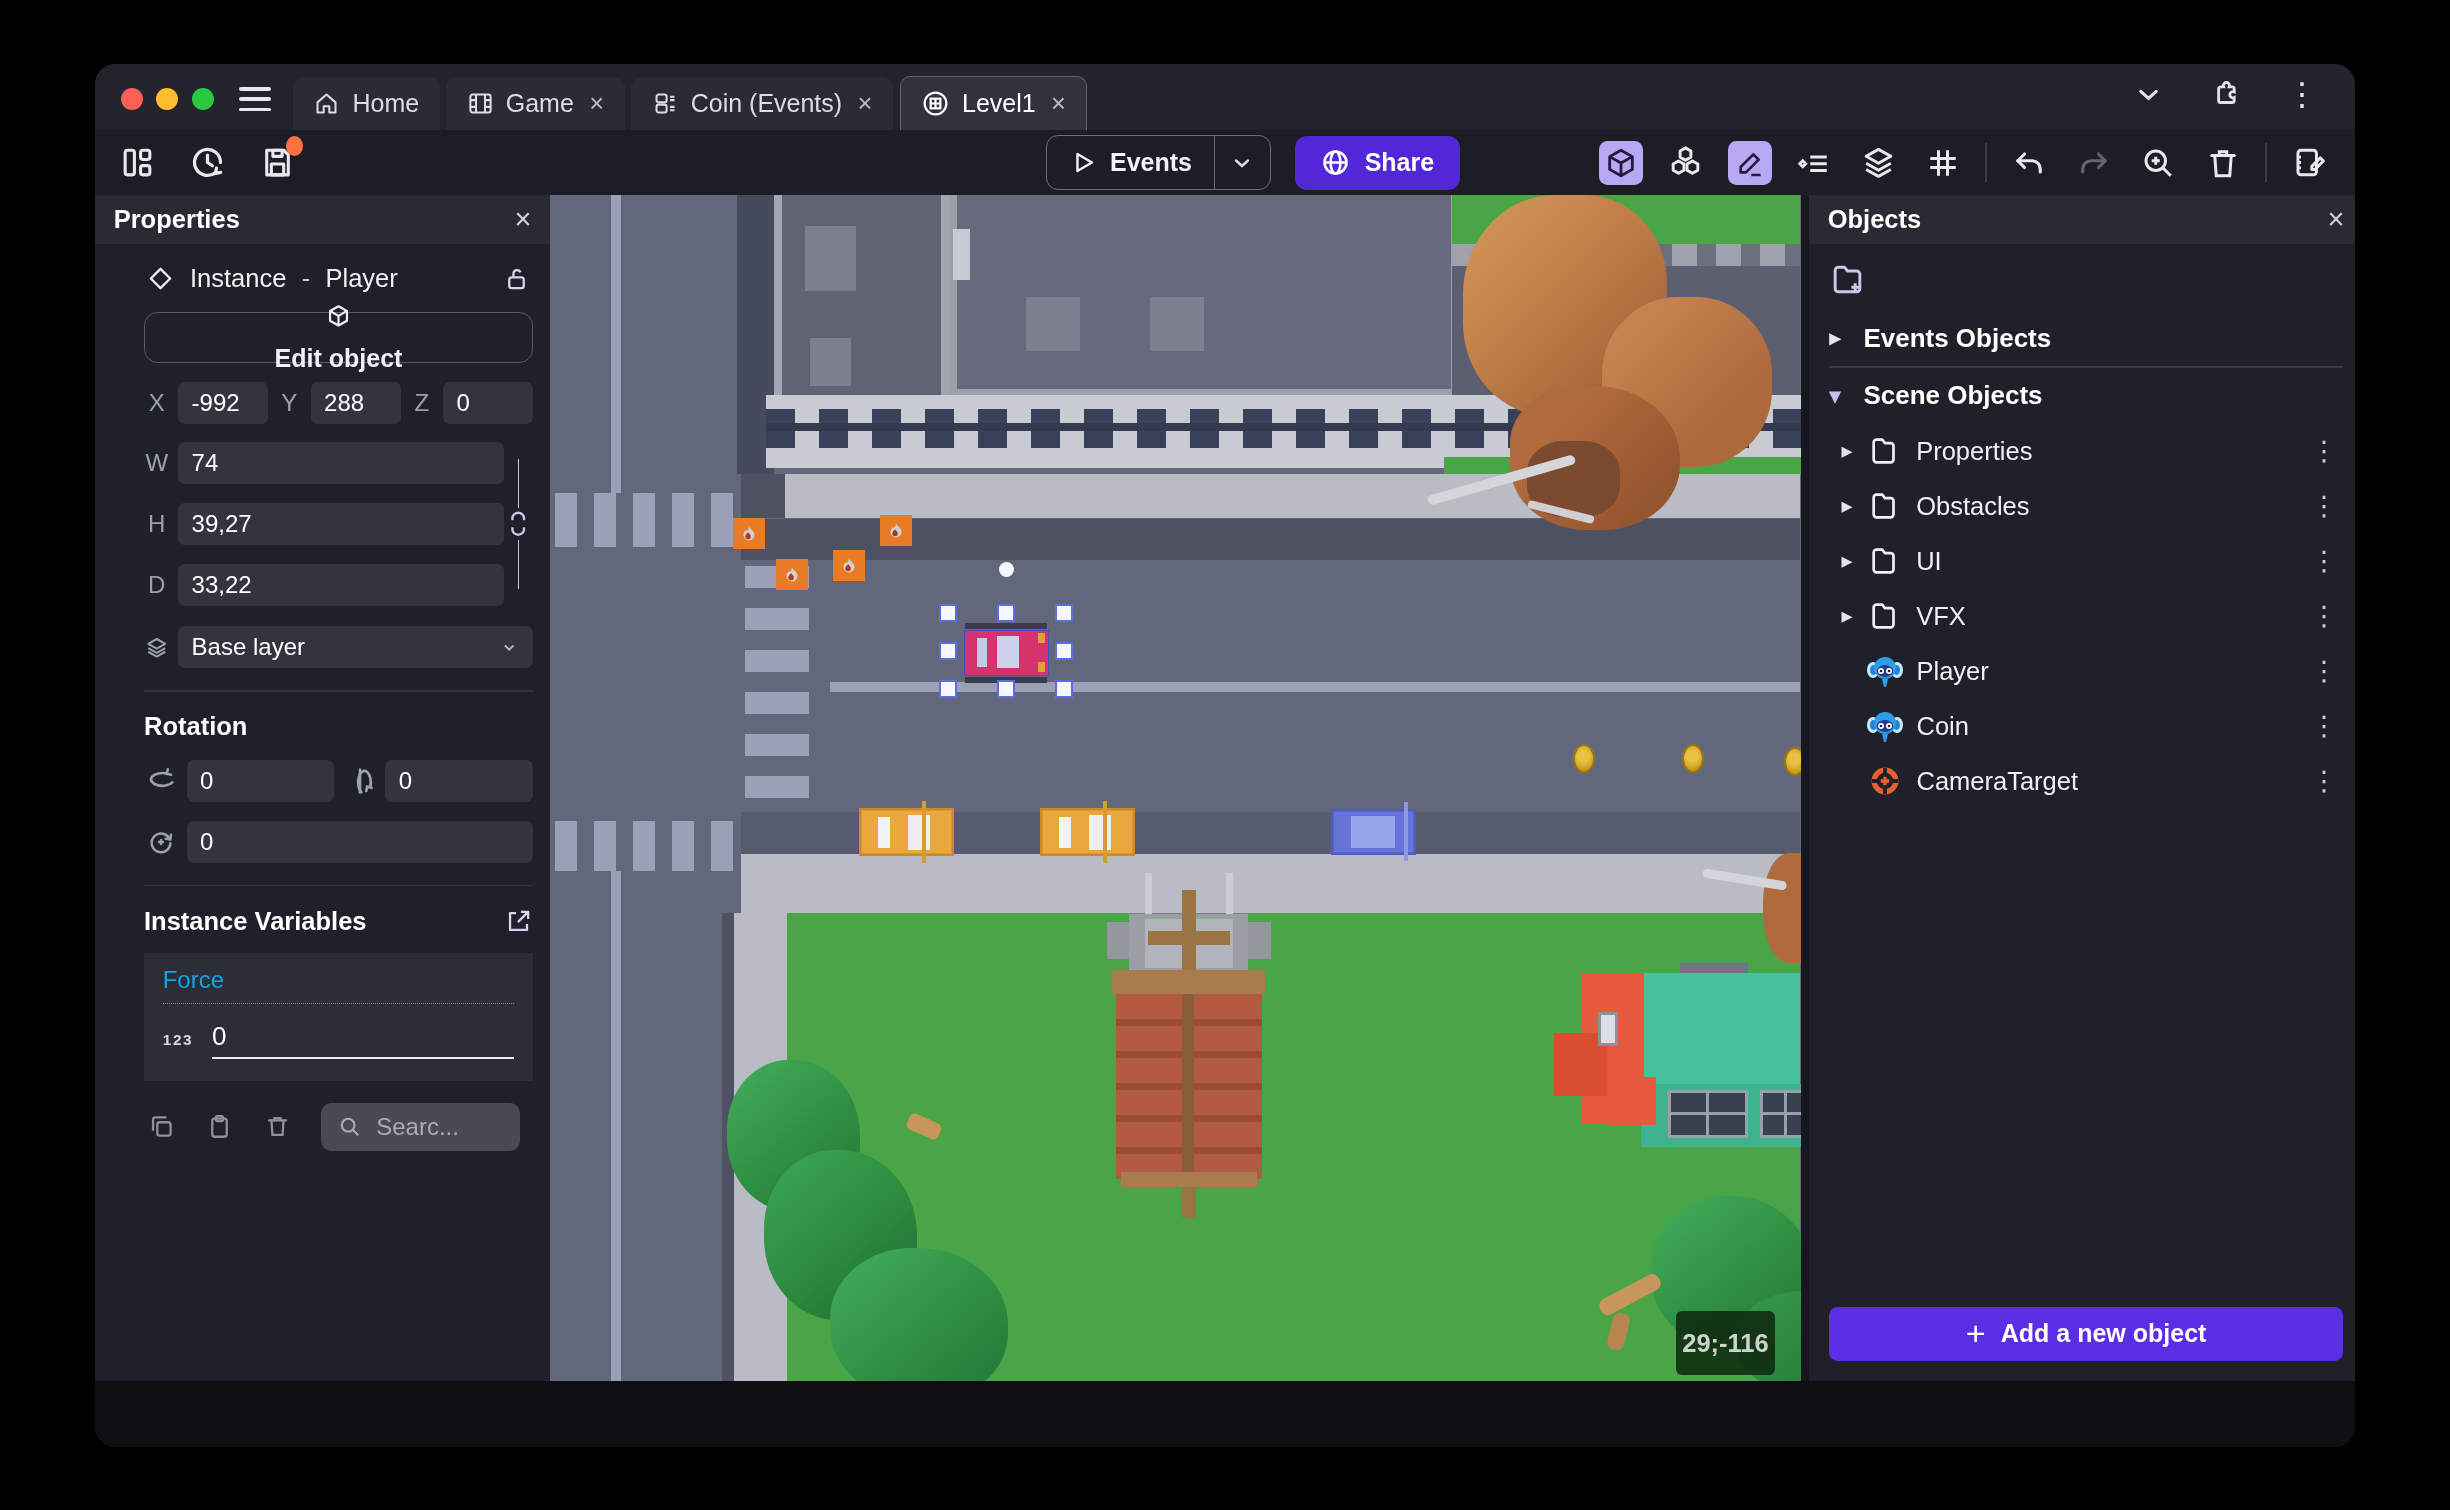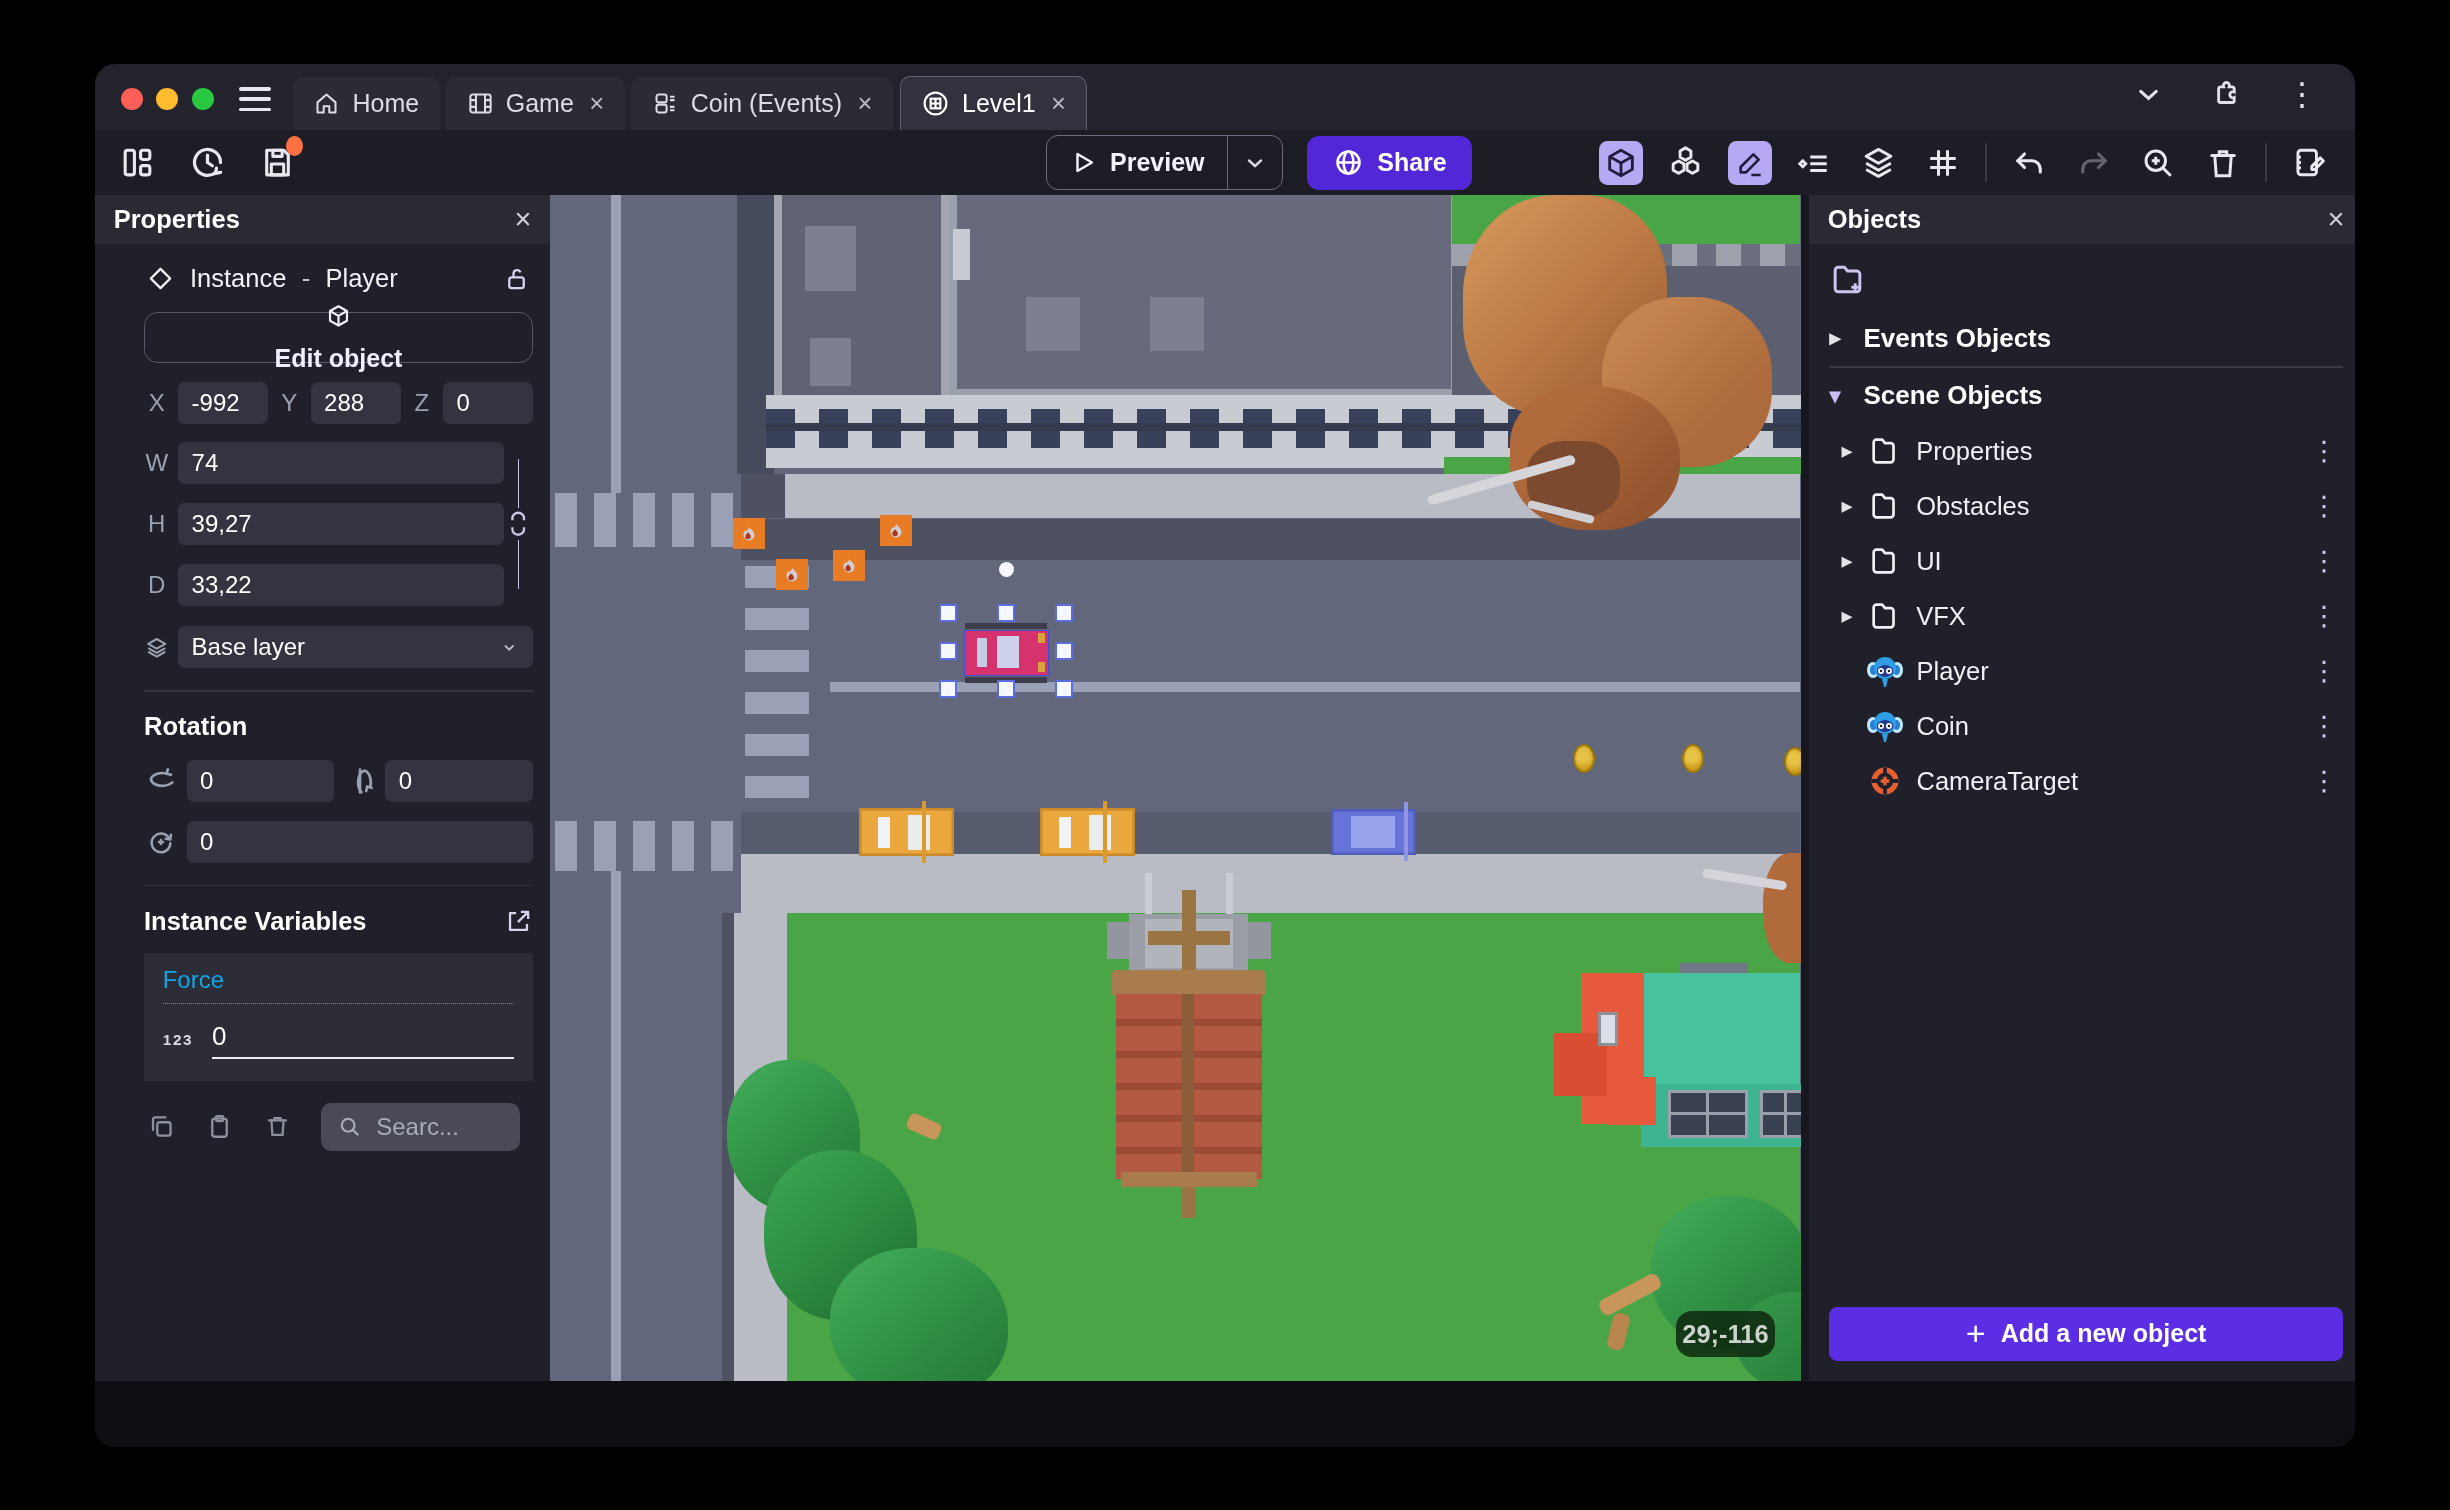--- a/index.html
+++ b/index.html
@@ -84,22 +84,22 @@
   .trow .kebab{margin-left:auto;color:#cdc5ec;font-size:27px;padding-right:5.1px;cursor:pointer;}
   .addbtn{margin-top:auto;height:54px;border-radius:8.5px;background:#5b2ee5;color:#fff;display:flex;
     align-items:center;justify-content:center;gap:15.3px;font-weight:700;font-size:25px;cursor:pointer;}
   .addbtn .pl{font-size:34px;font-weight:400;}
   
   .canvas{position:relative;width:1251px;height:1186px;background:#62677c;overflow:hidden;flex:0 0 auto;}
   .handle{position:absolute;width:18px;height:18px;background:#f7f8ff;border:2.5px solid #5b6ee0;box-sizing:border-box;}
   .obox{position:absolute;width:32px;height:31px;background:#e87c24;display:flex;align-items:center;justify-content:center;}
   .coin{position:absolute;width:22px;height:29px;border-radius:50%;background:radial-gradient(circle at 45% 40%,#e8c245 30%,#c79a1c 75%);border:2.5px solid #9a770e;box-sizing:border-box;}
   .treeg{position:absolute;border-radius:46% 50% 44% 48%;background:linear-gradient(140deg,#3ea654 15%,#2f8f43 55%,#267d39 88%);}
-  .badge{position:absolute;left:1126px;top:1116px;width:99px;height:46px;background:rgba(12,34,12,.82);
-    border-radius:16px;display:flex;align-items:center;justify-content:center;color:#ccd2cc;font-size:25.5px;font-weight:600;}
+  .badge{position:absolute;left:1126px;top:1116px;width:99px;height:64px;background:rgba(12,34,12,.82);
+    border-radius:6px;display:flex;align-items:center;justify-content:center;color:#ccd2cc;font-size:25.5px;font-weight:600;}
 </style>
 </head>
 <body>
 
 <div class="window">
 
   <div class="tabbar">
     <div class="traffic">
       <div class="light" style="background:#ff5f57"></div>
       <div class="light" style="background:#febc2e"></div>
@@ -193,21 +193,21 @@
       </span>
     </div>
     <div class="tbcenter">
       <div class="btn-preview">
         <div class="main">
           <span class="icn">
             <svg width="29" height="29" viewBox="0 0 24 24" fill="none" stroke="#f4f1fb" stroke-width="2" stroke-linejoin="round">
                 <path d="M7 5 L19 12 L7 19 Z"></path>
               </svg>
           </span>
-          <span>Preview</span>
+          <span>Events</span>
         </div>
         <div class="dd">
           <svg width="24" height="24" viewBox="0 0 24 24" fill="none" stroke="#d9d9e2" stroke-width="2.4" stroke-linecap="round">
               <path d="M6 9.5 L12 15 L18 9.5"></path>
             </svg>
         </div>
       </div>
       <div class="btn-share">
         <span class="icn">
           <svg width="31" height="31" viewBox="0 0 24 24" fill="none" stroke="#fff" stroke-width="2">

